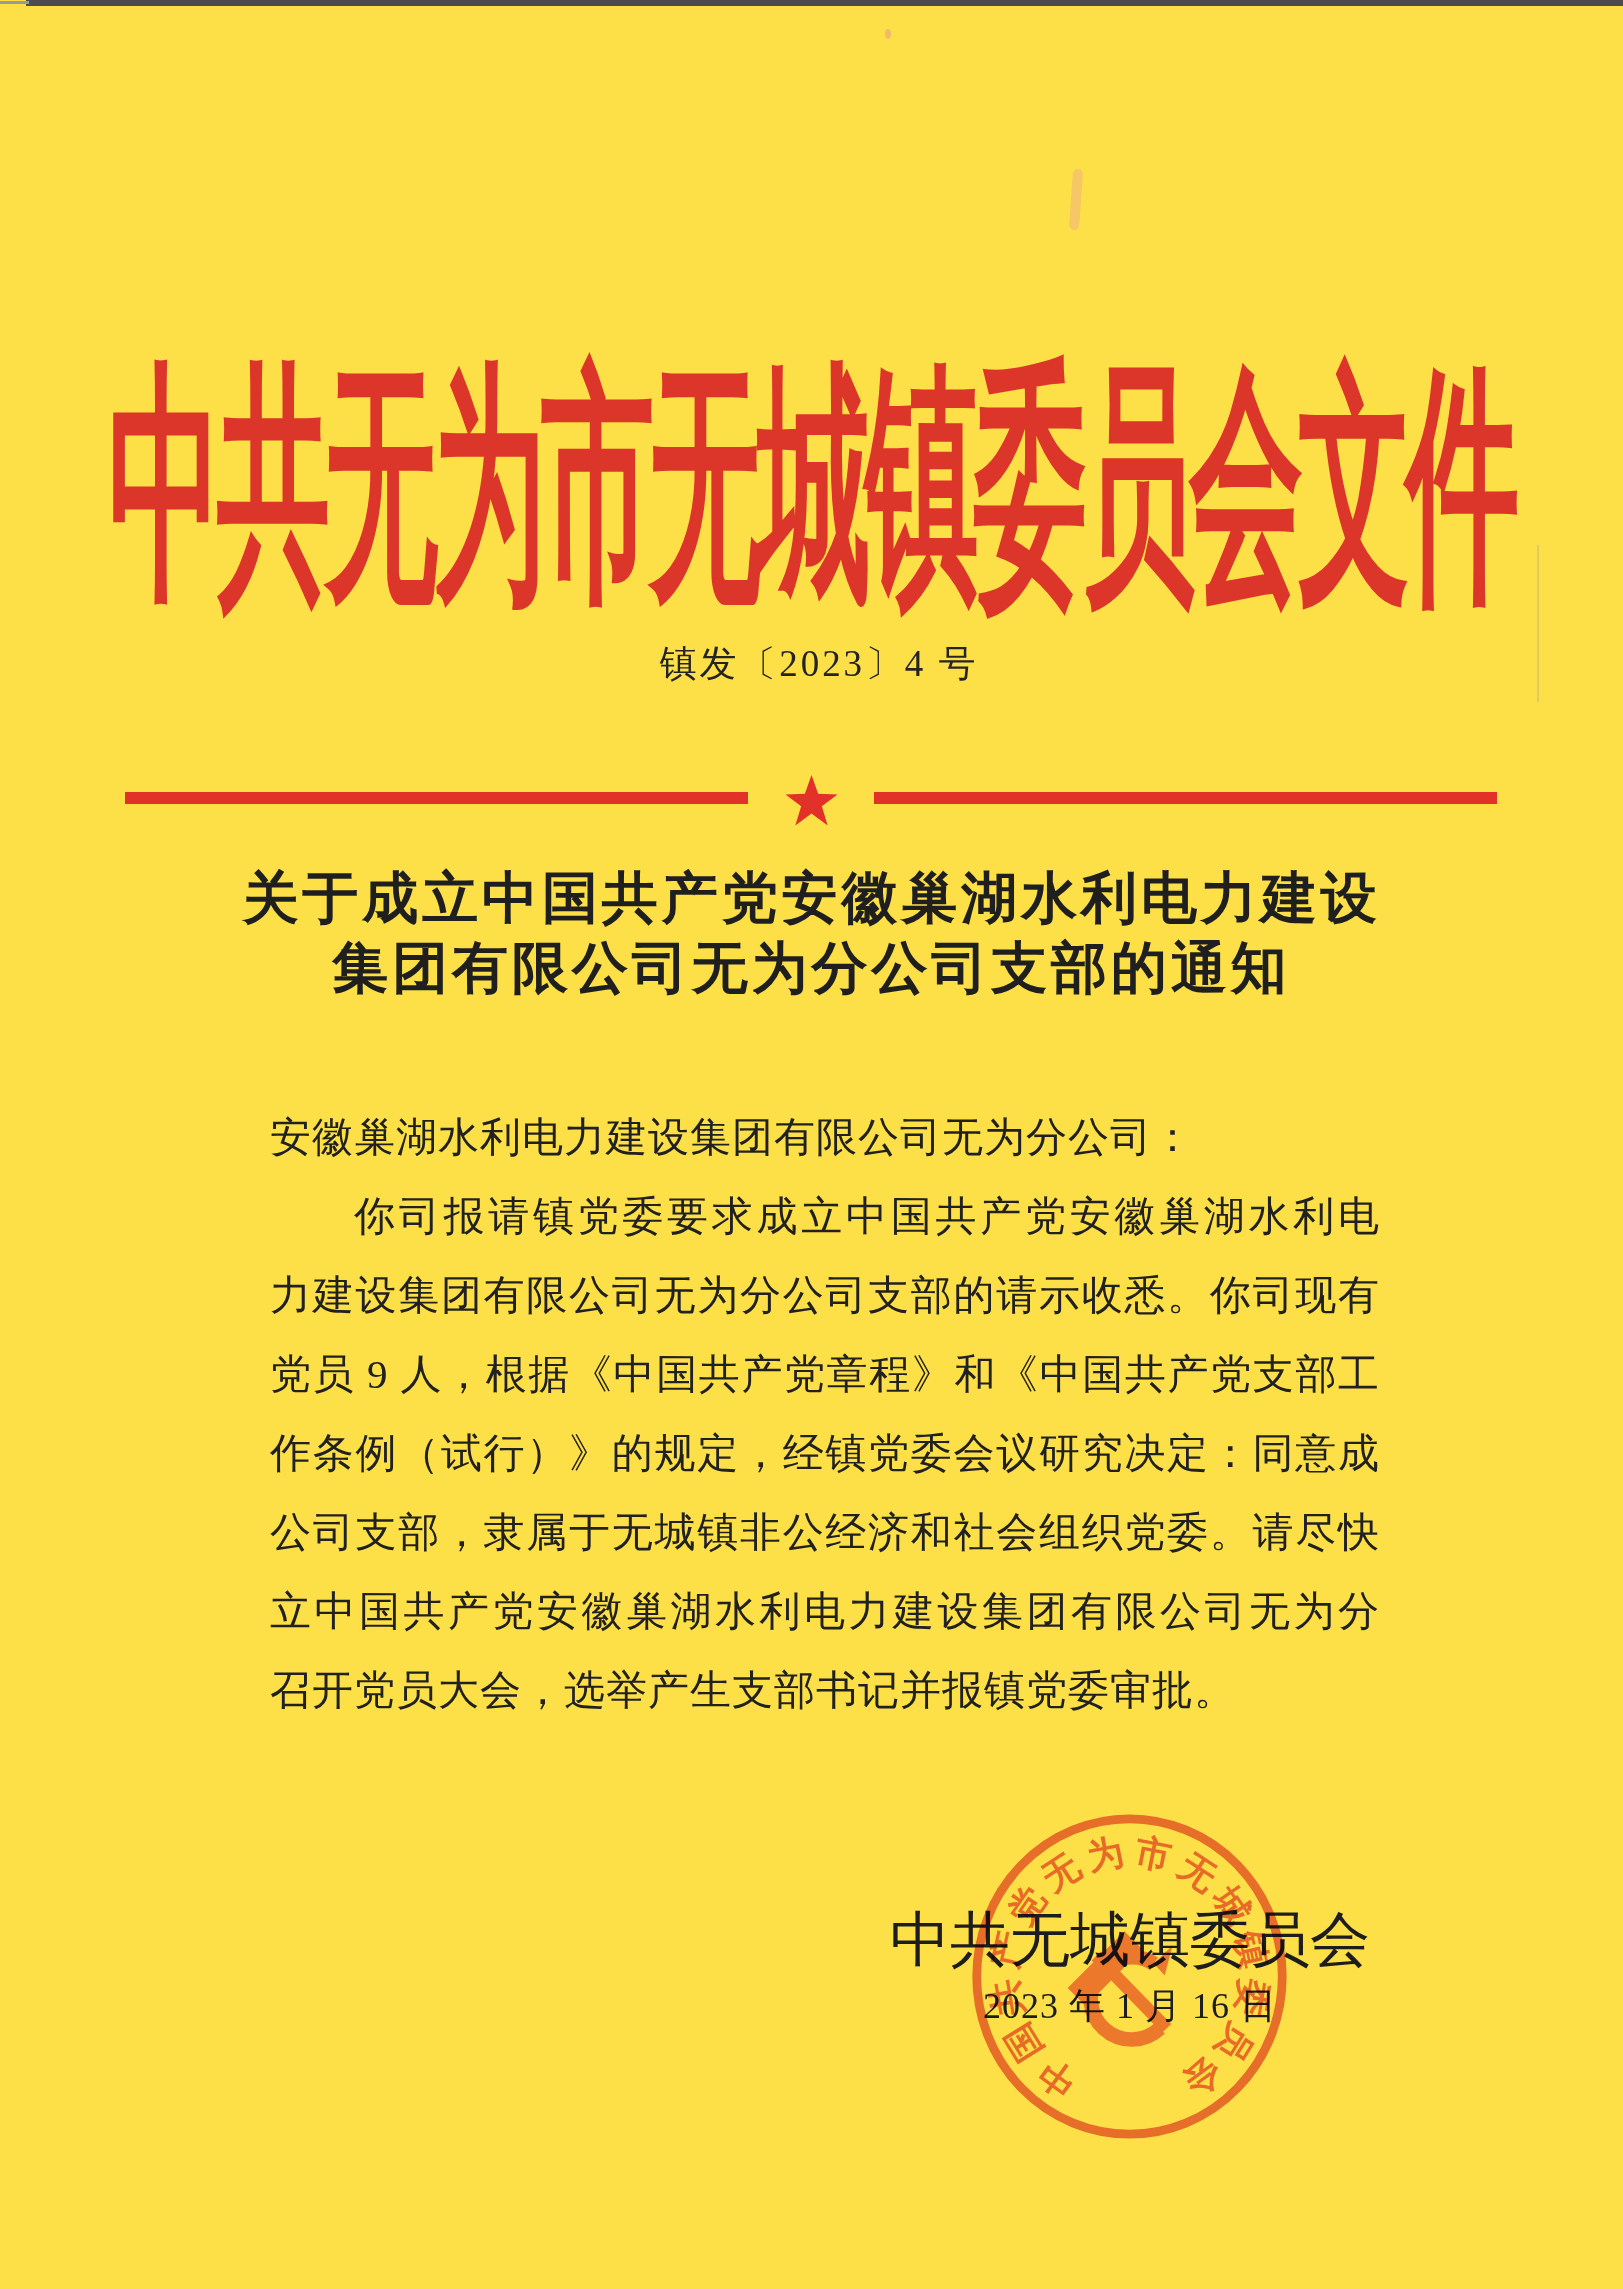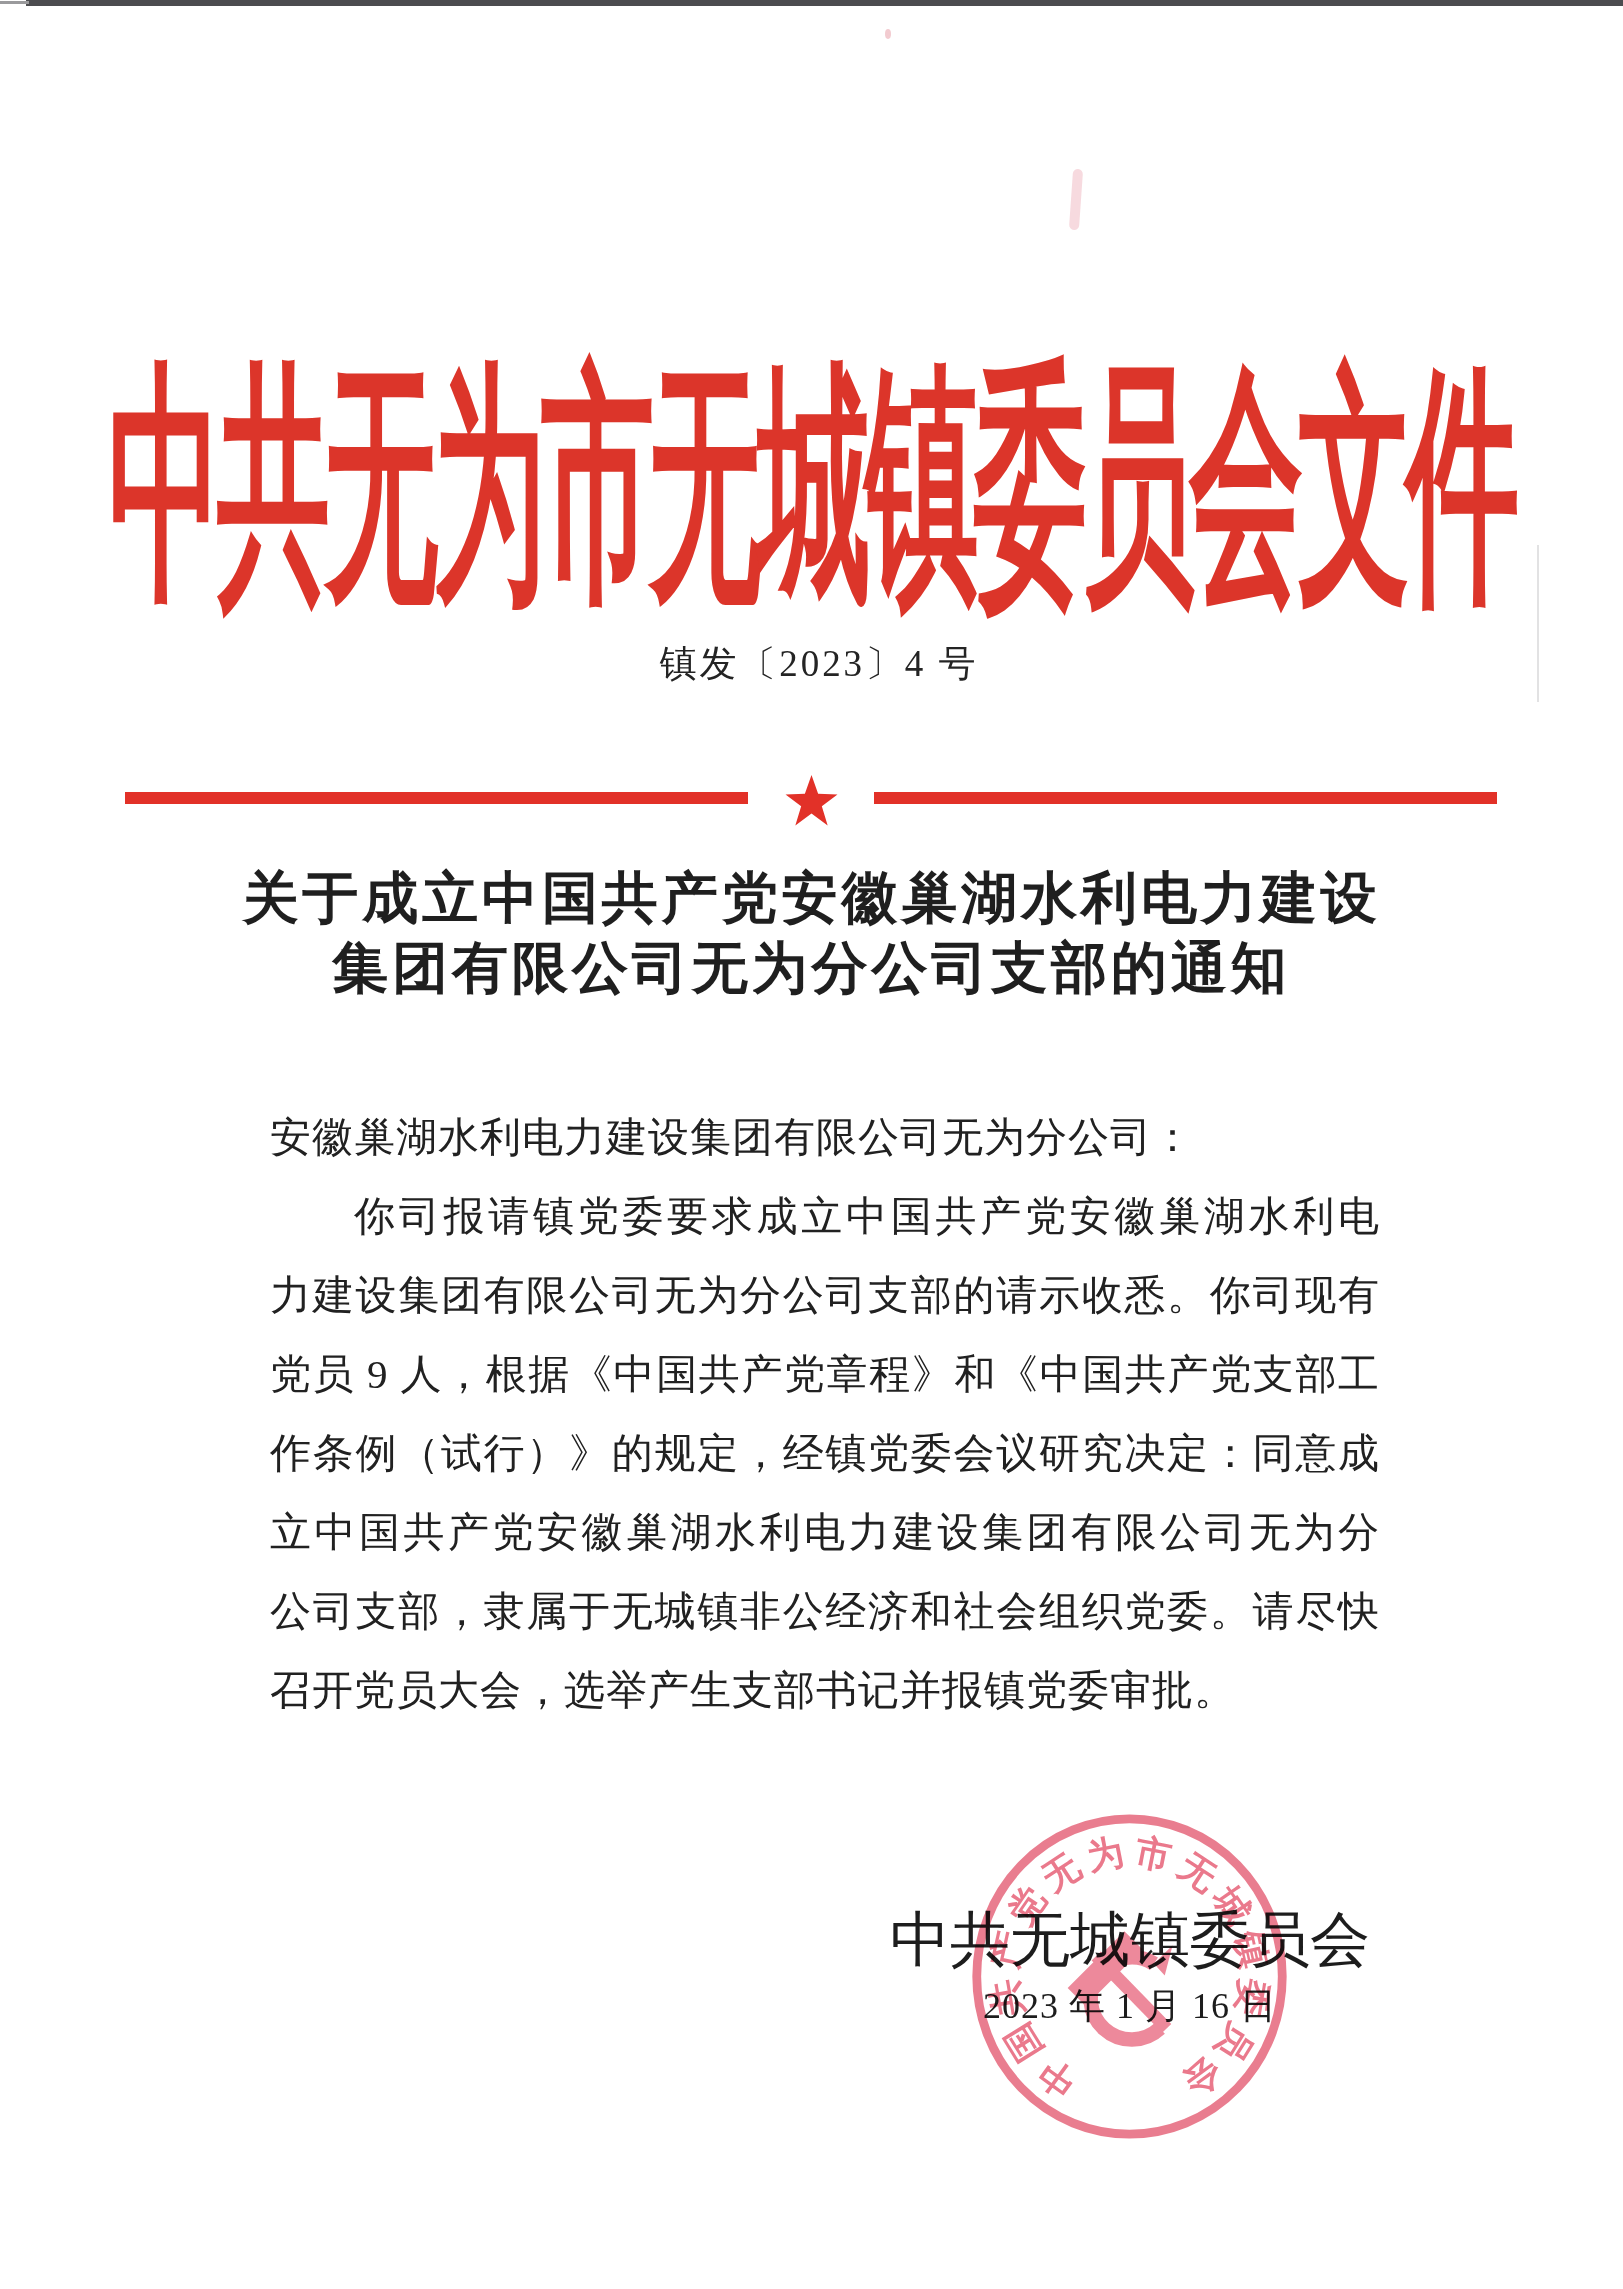--- a/index.html
+++ b/index.html
@@ -4,21 +4,21 @@
 <style>
   :root{
     --serif:"Liberation Serif","DejaVu Serif",serif;
     --sans:"Liberation Sans","DejaVu Sans",sans-serif;
   }
   *{margin:0;padding:0;box-sizing:border-box;}
   html,body{background:#e9e9e9;}
   .page{
     position:relative;
     width:1623px;height:2290px;
-    background:#ffffff;
+    background:#fde047;
     overflow:hidden;
     font-family:var(--serif);
   }
   
   .scan-top{position:absolute;top:0;left:25.5px;right:0;height:5.9px;background:#4c4c4f;}
   .scan-top-thin{position:absolute;top:1px;left:0;width:29px;height:2.9px;background:#9a9a9c;}
   .scan-smudge{position:absolute;left:1071px;top:169px;width:9.8px;height:61px;
     background:rgba(231,150,162,.35);border-radius:5.9px;transform:rotate(4deg);}
   .scan-speck{position:absolute;left:885px;top:29px;width:5.9px;height:9.8px;
     background:rgba(226,140,150,.45);border-radius:50%;}
@@ -111,22 +111,22 @@
     <div>关于成立中国共产党安徽巢湖水利电力建设</div>
     <div>集团有限公司无为分公司支部的通知</div>
   </div>
 
   <div class="body-block">
     <div class="bline">安徽巢湖水利电力建设集团有限公司无为分公司：</div>
     <div class="bline just indent">你司报请镇党委要求成立中国共产党安徽巢湖水利电</div>
     <div class="bline just">力建设集团有限公司无为分公司支部的请示收悉。你司现有</div>
     <div class="bline just">党员 9 人，根据《中国共产党章程》和《中国共产党支部工</div>
     <div class="bline just">作条例（试行）》的规定，经镇党委会议研究决定：同意成</div>
+    <div class="bline just">公司支部，隶属于无城镇非公经济和社会组织党委。请尽快</div>
     <div class="bline just">立中国共产党安徽巢湖水利电力建设集团有限公司无为分</div>
-    <div class="bline just">公司支部，隶属于无城镇非公经济和社会组织党委。请尽快</div>
     <div class="bline">召开党员大会，选举产生支部书记并报镇党委审批。</div>
   </div>
 
   <div class="signature">中共无城镇委员会</div>
   <div class="sig-date">2023 年 1 月 16 日</div>
 
   <svg class="seal" viewBox="0 0 336 336" aria-hidden="true">
     <ellipse cx="168" cy="167" rx="156" ry="161" fill="none" stroke="#e87386" stroke-width="9"></ellipse>
     <g id="seal-ring">
         <text x="93.3512729588559" y="269.74515828561834" transform="rotate(-144 93.3512729588559 269.74515828561834)" class="ring-char">中</text>

